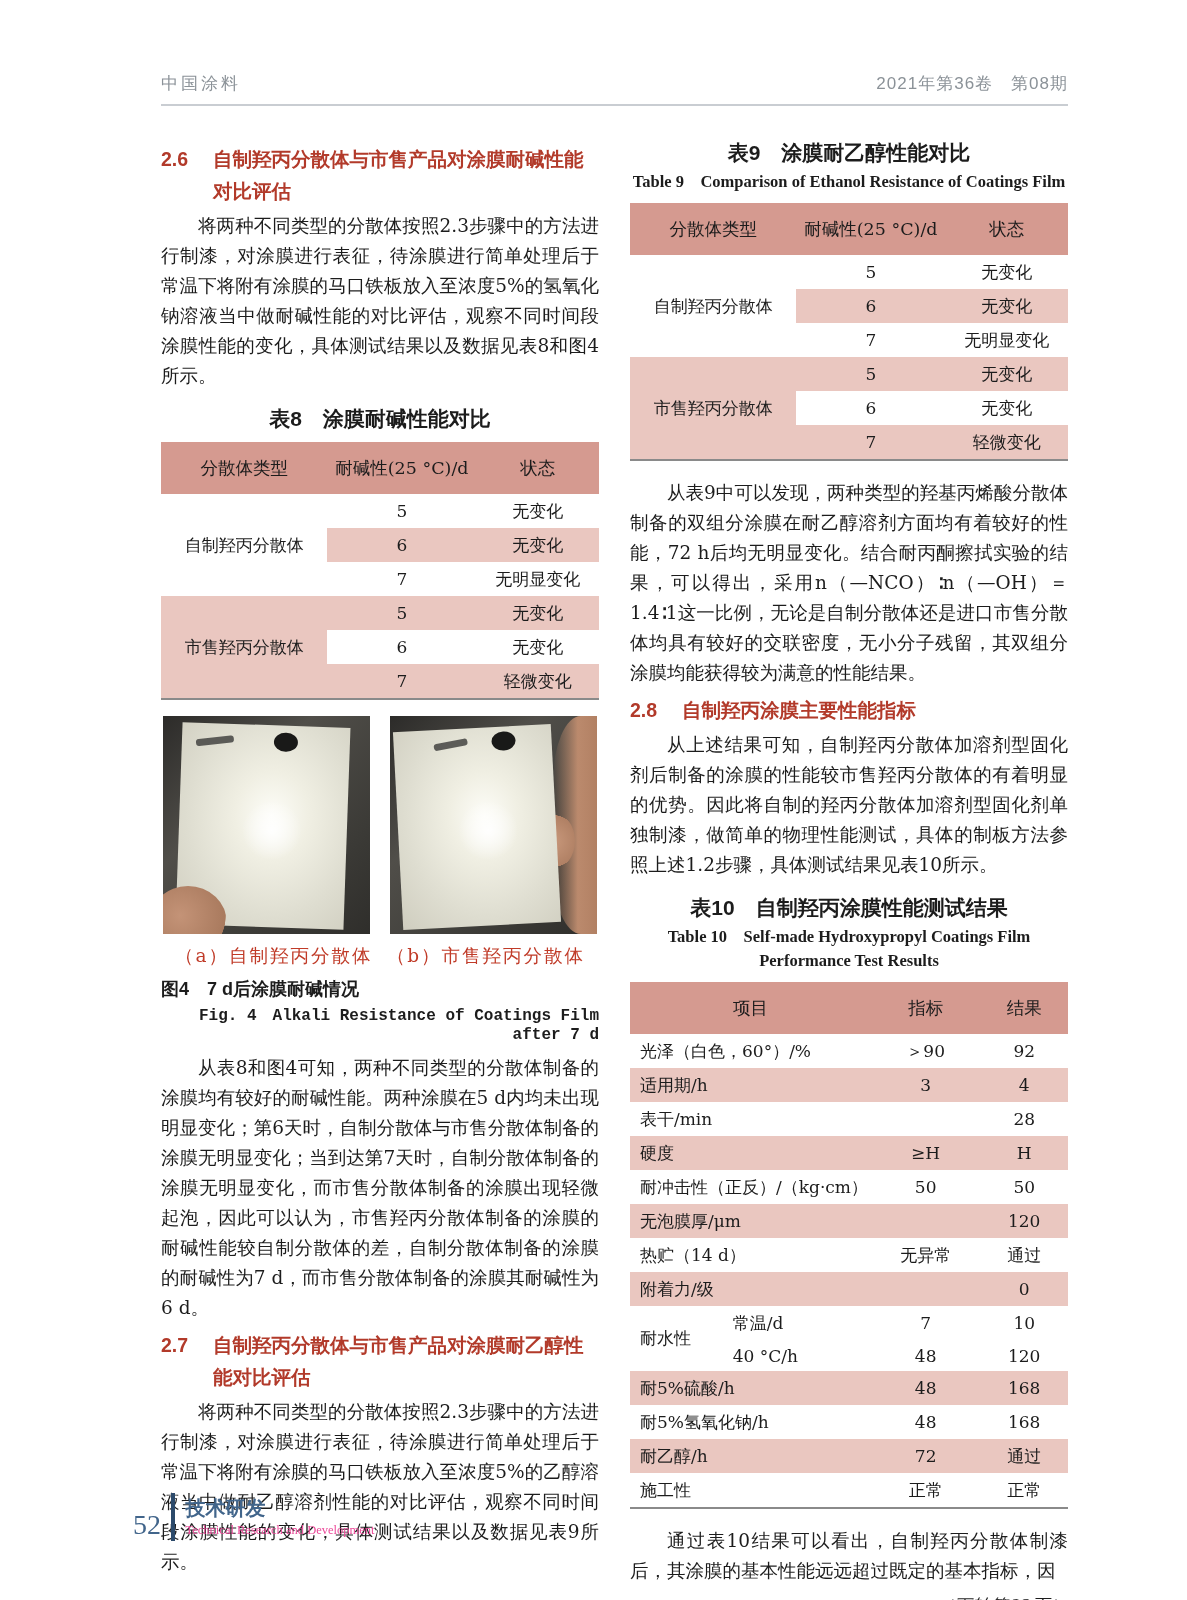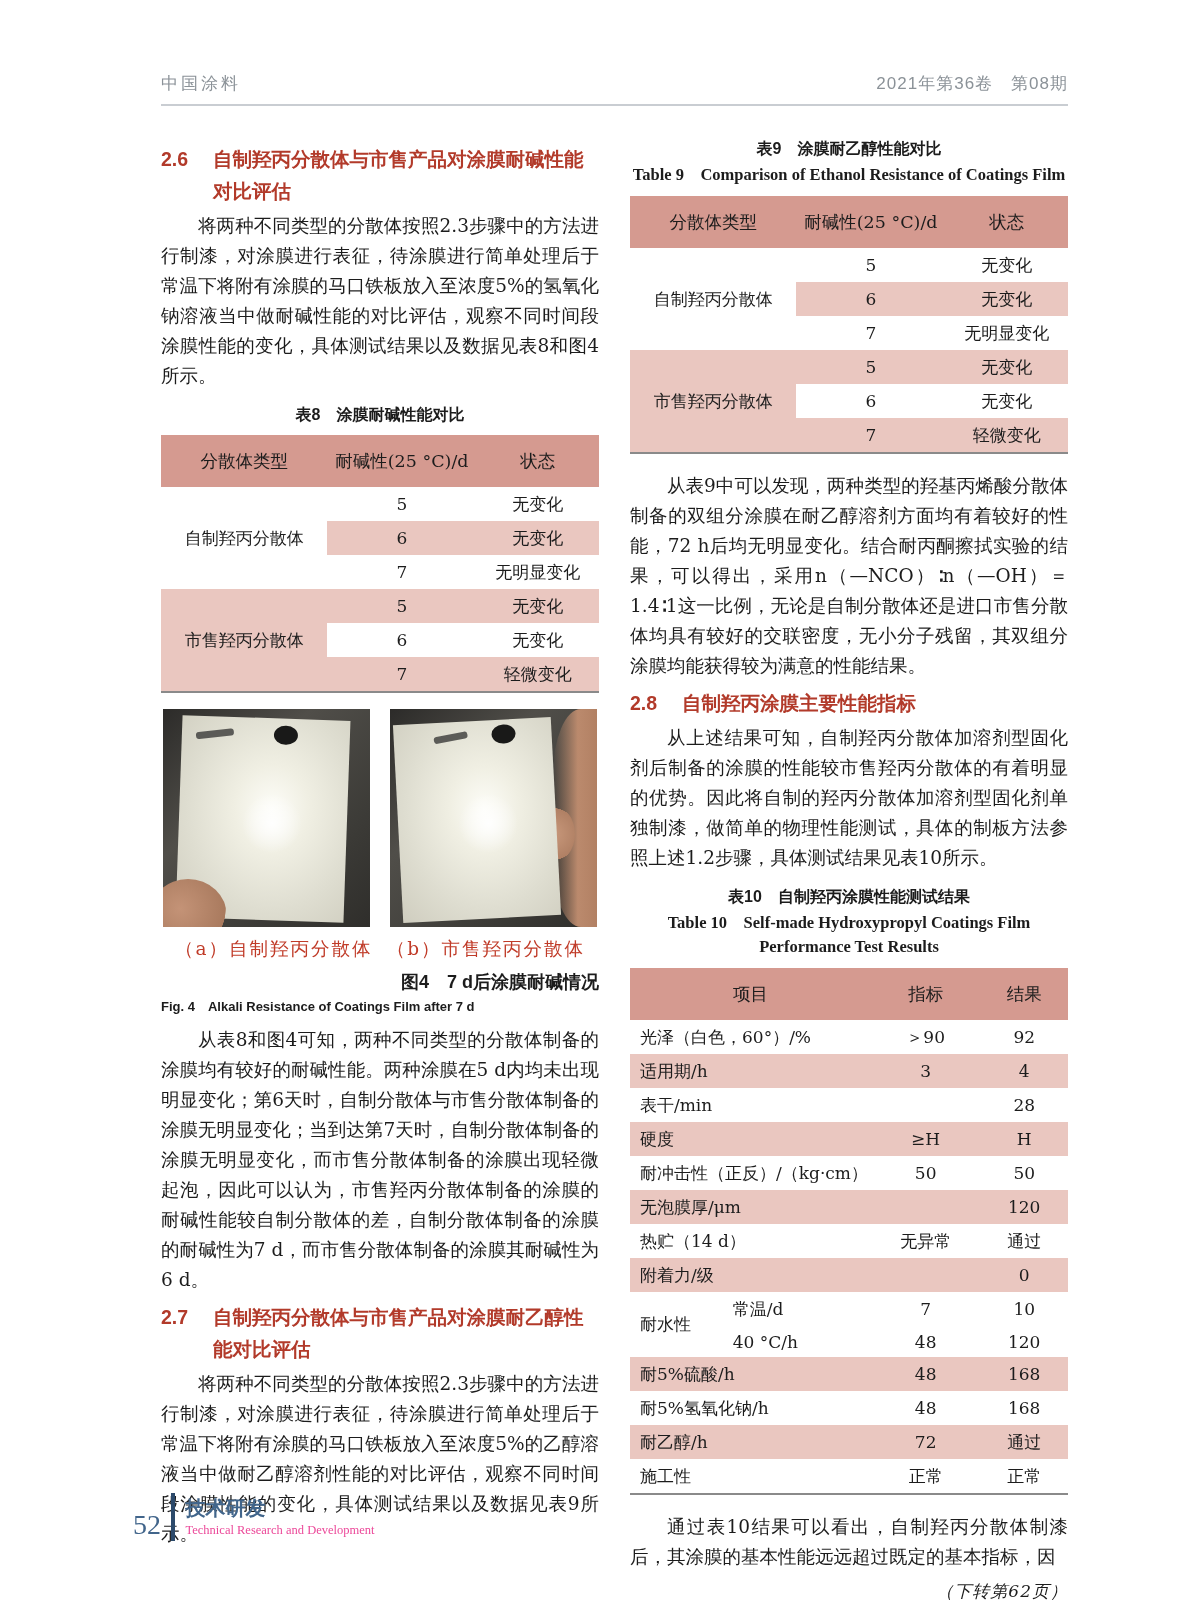--- a/index.html
+++ b/index.html
@@ -29,21 +29,21 @@
          margin:4px 0 4px 0; }
   .sec .num { flex:0 0 52px; }
   .sec .ttl { flex:1; }
 
   p.body {
     font-size:18.5px; line-height:30px; text-align:justify; text-indent:2em;
     margin:3px 0 6px 0;
   }
 
   
-  .t-cn { text-align:center; font-weight:bold; font-size:16px;
+  .t-cn { text-align:center; font-weight:bold; font-size:21px;
           font-family:"Liberation Sans","DejaVu Sans",sans-serif; margin-top:14px; }
   .t-en { text-align:center; font-weight:bold; font-size:16.5px; line-height:24px;
           font-family:"Liberation Serif","DejaVu Serif",serif; margin-top:3px; }
 
   table { width:100%; border-collapse:collapse; text-align:center;
           font-size:17px; margin-top:9px; border-bottom:2px solid #8a8a8a; }
   th { background:#d59a90; font-weight:normal; padding:14px 2px; font-size:17.5px; }
   td { padding:5.5px 2px; }
   .pink { background:#eac7c0; }
   .glabel { background:#fff; }
@@ -74,24 +74,24 @@
   .pb .hole { left:98px; top:5px; }
   .pb .mark { left:40px; top:12px; width:34px; }
   .pb .fingers { position:absolute; right:-18px; top:0; width:62px; height:100%;
                  background:linear-gradient(90deg, rgba(0,0,0,0) 0%, #bb8a6d 40%, #a9775a 100%);
                  border-top-left-radius:45% 30%; border-bottom-left-radius:45% 30%; }
   .pb .thumb { position:absolute; right:22px; top:96px; width:46px; height:58px; border-radius:50%;
                background:radial-gradient(circle at 50% 50%, #c9997c 0%, #b08064 70%, rgba(0,0,0,0) 71%); }
   .fig-caps { display:flex; justify-content:space-between; padding:0 14px; margin-top:9px; }
   .fig-cap { color:#c03b28; font-size:18.5px; letter-spacing:2px;
              font-family:"DejaVu Serif","Liberation Serif",serif;text-align:center; }
-  .fig-cn { text-align:right; font-weight:bold; font-size:18px; margin-top:9px;
+  .fig-cn { text-align:left; font-weight:bold; font-size:18px; margin-top:9px;
             font-family:"Liberation Sans","DejaVu Sans",sans-serif; }
-  .fig-en { text-align:left; font-weight:bold; font-size:13px; margin-top:4px;
-            font-family:Liberation Sans, sans-serif; }
+  .fig-en { text-align:right; font-weight:bold; font-size:16px; margin-top:4px;
+            font-family:Liberation Mono, monospace; }
 
   .cont-note { text-align:right; font-style:italic; font-size:17px; margin-top:8px;
                letter-spacing:1px; }
 
   
   .pfoot { position:absolute; left:133px; top:1493px; display:flex; align-items:center; }
   .pfoot .pn { font-size:28px; color:#41658b; margin-right:10px;
                font-family:"Liberation Serif","DejaVu Serif",serif; align-self:flex-end; }
   .pfoot .bar { width:3.5px; height:48px; background:#2c4a6b; margin-right:11px; }
   .pfoot .cn { font-size:20px; font-weight:bold; color:#41658b; line-height:24px;

